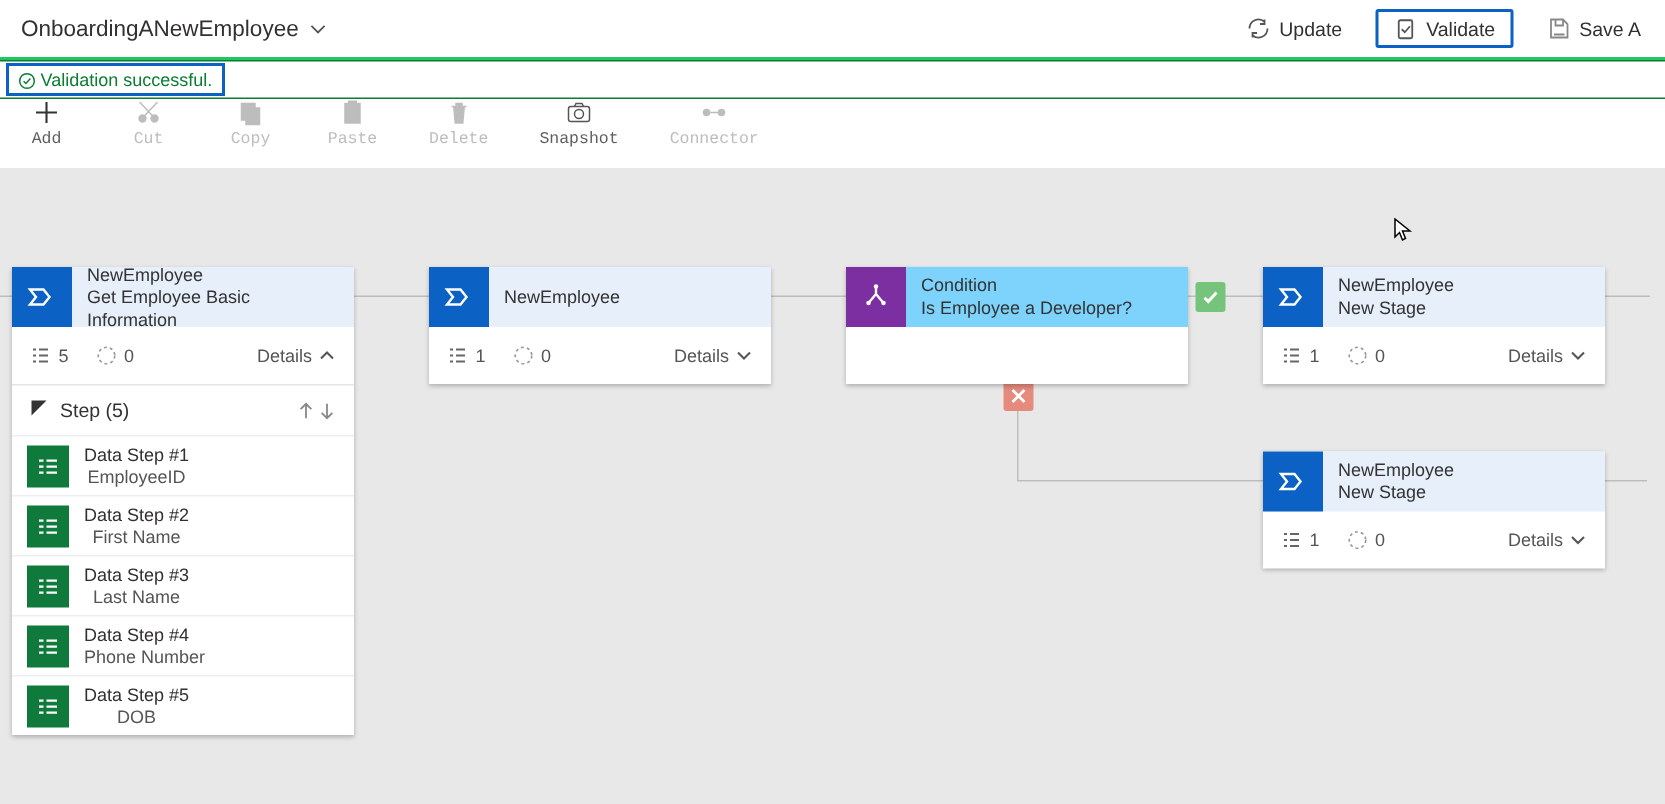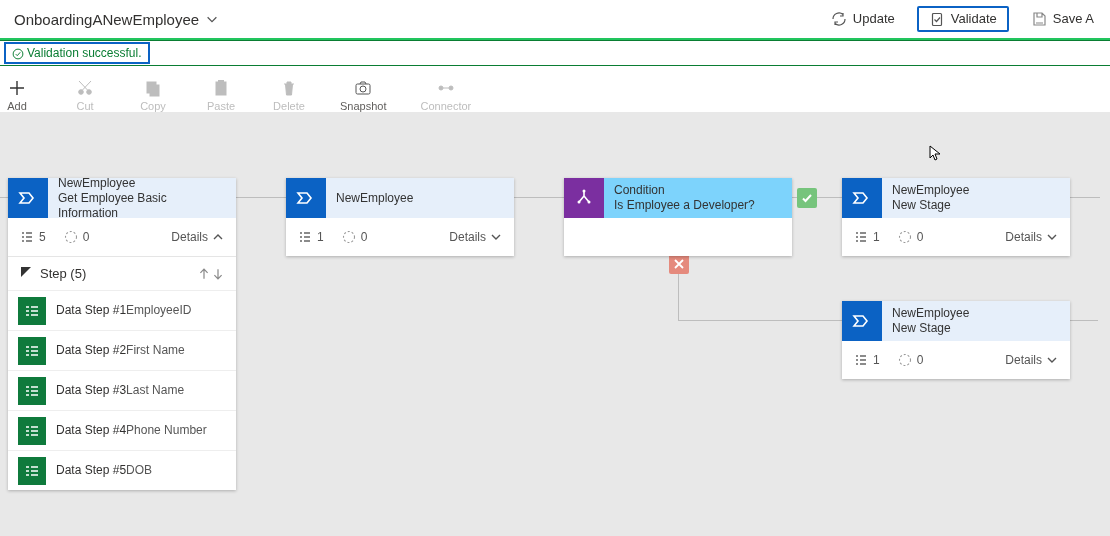--- a/index.html
+++ b/index.html
@@ -5,30 +5,30 @@
   * { box-sizing: border-box; }
   html, body { margin:0; padding:0; font-family: "Segoe UI", Arial, sans-serif; font-size:13px; color:#323130; background:#faf9f8; }
   #root { width:1110px; height:536px; position:relative; overflow:hidden; background:#f3f2f1; }
 
   
   .header { position:absolute; top:0; left:0; right:0; height:40px; background:#ffffff; display:flex; align-items:center; justify-content:space-between; padding:0 8px 0 14px; font-size:15px; border-bottom:2px solid #22c55e;}
   .header-left { display:flex; align-items:center; gap:6px; }
   .header-title { font-weight:400; }
   .chev { width:14px; height:14px; display:inline-flex; }
   .header-right { display:flex; align-items:center; gap:14px; font-size:13px; color:#323130;}
-  .hbtn { display:flex; align-items:flex-start; gap:6px; padding:4px 8px; cursor:pointer; }
+  .hbtn { display:flex; align-items:center; gap:6px; padding:4px 8px; cursor:pointer; }
   .hbtn.validate { border:2px solid #0b62c4; border-radius:2px; padding:3px 10px; }
   .hbtn svg { width:16px; height:16px; }
 
   
   .valbar { position:absolute; top:40px; left:0; right:0; height:26px; border-top:1px solid #0a7d33; border-bottom:1px solid #0a7d33; display:flex; align-items:center; padding-left:4px; font-size:12px; color:#0a7d33; background:#ffffff;}
   .valbox { border:2px solid #0b62c4; padding:2px 6px; display:flex; align-items:flex-end; gap:3px; }
 
   
-  .toolbar { position:absolute; top:66px; left:0; right:0; height:46px; background:#ffffff; display:flex; align-items:flex-end; padding-left:0; gap:34px; color:#605e5c; font-size:11px;}
+  .toolbar { position:absolute; top:66px; left:0; right:0; height:46px; background:#ffffff; display:flex; align-items:flex-start; padding-left:14px; gap:34px; color:#605e5c; font-size:11px;font-family:Liberation Mono, monospace;}
   .tbtn { display:flex; flex-direction:column; align-items:center; gap:3px; cursor:pointer; min-width:34px;}
   .tbtn svg { width:18px; height:18px; }
   .tbtn.disabled { color:#bdbdbd; }
   .tbtn.disabled svg * { stroke:#bdbdbd; fill:#bdbdbd; }
 
   
   .canvas { position:absolute; top:112px; left:0; right:0; bottom:0; background:#e8e8e8; }
 
   
   .stage { position:absolute; width:228px; background:#ffffff; box-shadow:0 1px 3px rgba(0,0,0,0.25); }
@@ -43,21 +43,21 @@
   .meta-left { display:flex; align-items:center; gap:18px;}
   .meta-item { display:flex; align-items:center; gap:5px; }
   .details { display:flex; align-items:center; gap:4px; cursor:pointer;}
 
   
   .step-header { height:34px; border-top:1px solid #e5e5e5; display:flex; align-items:center; padding:0 12px; font-size:13px; justify-content:space-between;}
   .arrows { display:flex; gap:2px; color:#7a7a7a;}
   .arrows svg{ width:12px; height:12px;}
   .step-row { height:40px; border-top:1px solid #eee; display:flex; align-items:center; padding:0 10px; gap:10px; font-size:12px;}
   .step-ico { width:28px; height:28px; background:#0f7a3c; display:flex; align-items:center; justify-content:center; color:#fff;}
-  .step-text{ display:flex; flex-direction:row; line-height:1.2;}
+  .step-text{ display:flex; flex-direction:column; line-height:1.2;}
   .step-text .s2{ color:#555;text-align:center;}
 
   
   .connector { position:absolute; background:#bdbdbd; }
   .badge { position:absolute; width:20px; height:20px; display:flex; align-items:center; justify-content:center; color:#fff; font-size:14px; border-radius:2px;}
   .badge.ok { background:#76c47c; }
   .badge.no { background:#e58a7d; }
 
   .cursor { position:absolute; top:33px; left:928px; width:16px; height:16px; }
 

